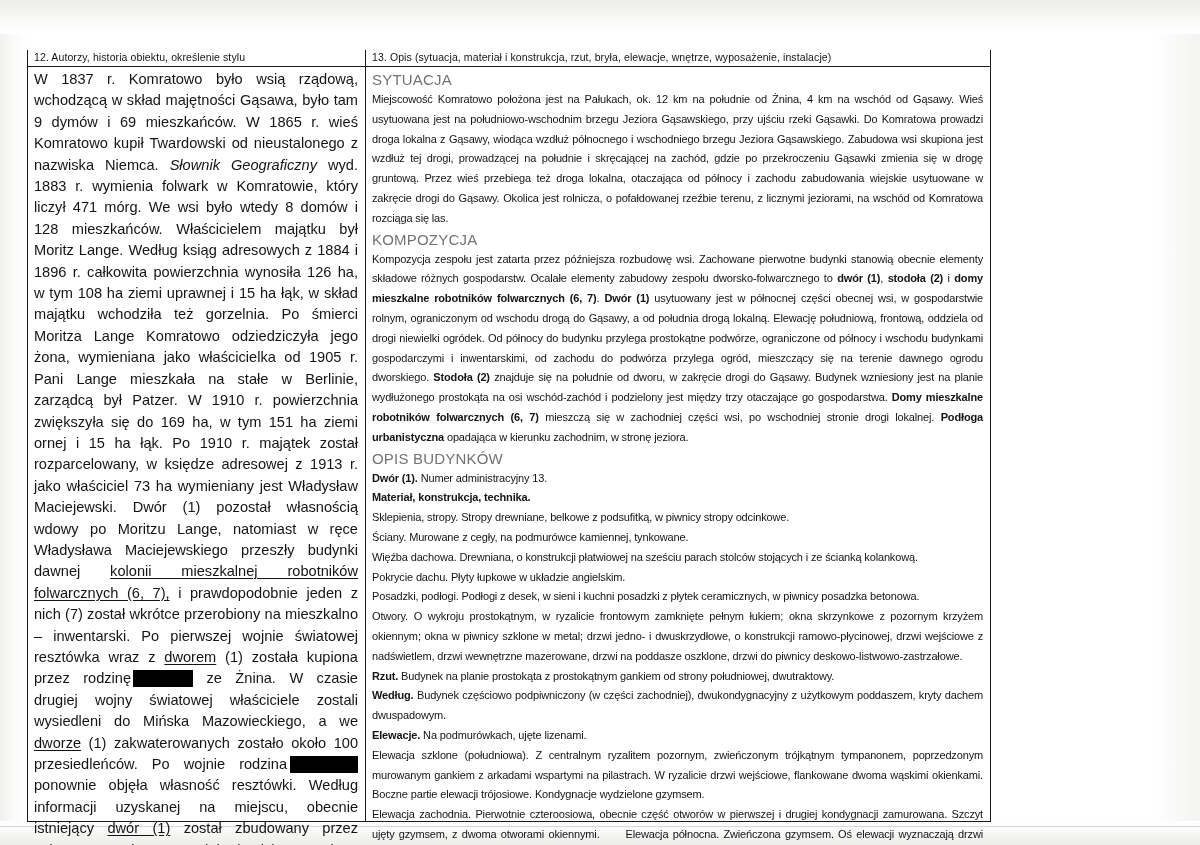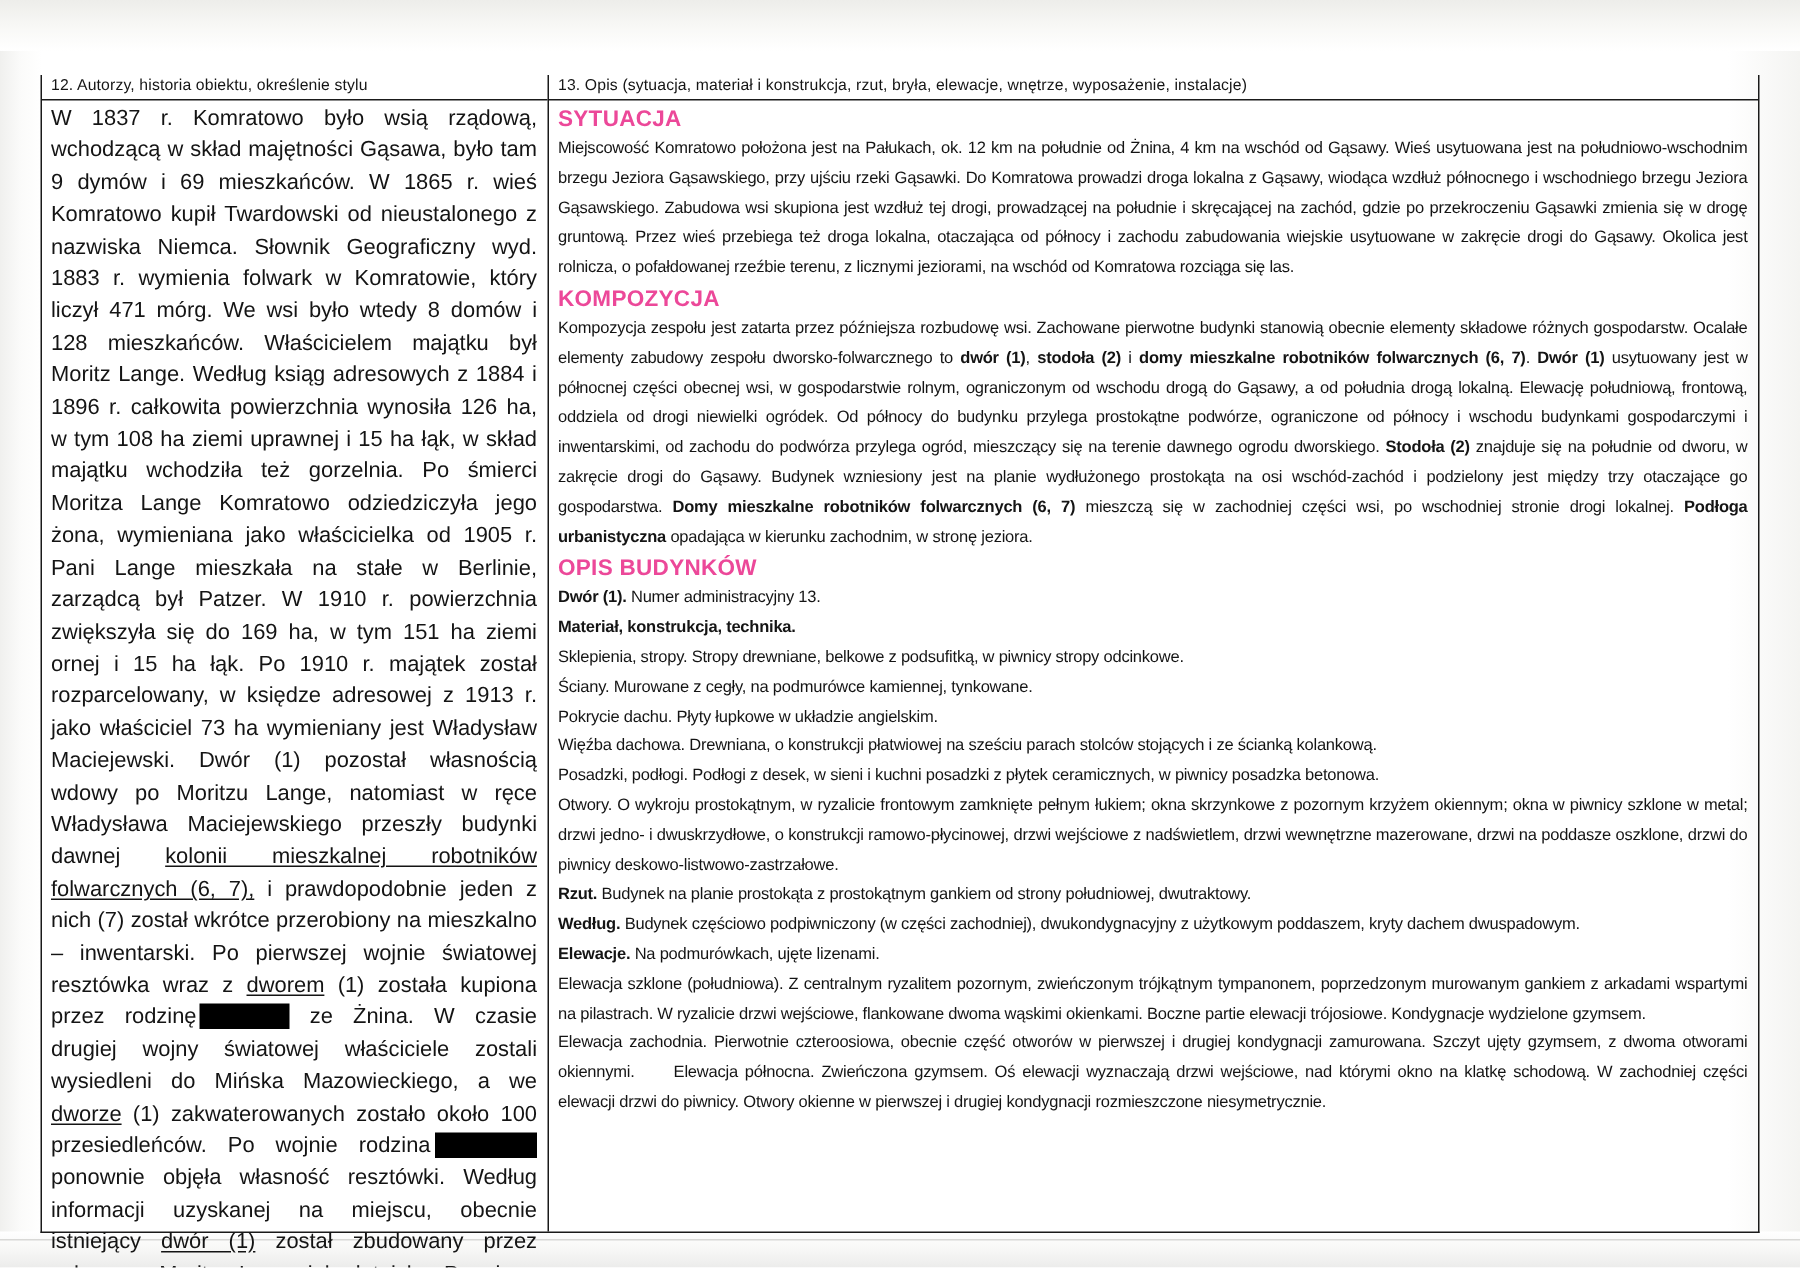--- a/index.html
+++ b/index.html
@@ -42,21 +42,21 @@
     top: 826px;
     height: 1px;
     background: #d8d8d6;
   }
 
   
   .form-table {
     position: absolute;
     left: 27px;
     top: 50px;
-    width: 1146px;
+    width: 964px;
     height: 772px;
     border-left: 1.5px solid #1a1a1a;
     border-right: 1.5px solid #1a1a1a;
     border-bottom: 1.5px solid #1a1a1a;
     box-sizing: border-box;
     display: flex;
   }
   .col {
     box-sizing: border-box;
     position: relative;
@@ -87,42 +87,42 @@
   
   .left-text {
     font-size: 14.6px;
     line-height: 21.4px;
     text-align: justify;
     text-justify: inter-word;
     color: #141414;
     margin: 0;
     hyphens: none;
   }
-  .left-text .it { }
+  .left-text .it { font-style: italic; }
   .left-text .u  { text-decoration: underline; text-underline-offset: 2px; }
 
   
   .right-text {
     font-size: 11px;
     line-height: 19.8px;
     text-align: justify;
     text-justify: inter-word;
     color: #141414;
     margin: 0;
     letter-spacing: -0.15px;
   }
   .right-text .b  { font-weight: bold; }
   .right-text .u  { text-underline-offset: 1.5px; }
 
   .section-head {
     font-size: 15px;
-    font-weight: bold;
+    font-weight: normal;
     line-height: 21px;
     letter-spacing: 0.2px;
-    color: #ec4899;
+    color: #737373;
     margin: 0;
   }
   .para { margin: 0; }
 
   
   .redaction {
     display: inline-block;
     background: #000000;
     vertical-align: middle;
     height: 17px;
@@ -162,23 +162,23 @@
       <div class="section-head">OPIS BUDYNKÓW</div>
 
       <p class="right-text para"><span class="u b">Dwór (1).</span> <span>Numer administracyjny 13.</span></p>
 
       <p class="right-text para"><span class="b">Materiał, konstrukcja, technika.</span></p>
 
       <p class="right-text para"><span class="u">Sklepienia, stropy.</span> <span>Stropy drewniane, belkowe z podsufitką, w piwnicy stropy odcinkowe.</span></p>
 
       <p class="right-text para"><span class="u">Ściany.</span> <span>Murowane z cegły, na podmurówce kamiennej, tynkowane.</span></p>
 
+      <p class="right-text para"><span class="u">Więźba dachowa.</span> <span>Drewniana, o konstrukcji płatwiowej na sześciu parach stolców stojących i ze ścianką kolankową.</span></p>
+
       <p class="right-text para"><span class="u">Pokrycie dachu.</span> <span>Płyty łupkowe w układzie angielskim.</span></p>
-
-      <p class="right-text para"><span class="u">Więźba dachowa.</span> <span>Drewniana, o konstrukcji płatwiowej na sześciu parach stolców stojących i ze ścianką kolankową.</span></p>
 
       <p class="right-text para"><span class="u">Posadzki, podłogi.</span> <span>Podłogi z desek, w sieni i kuchni posadzki z płytek ceramicznych, w piwnicy posadzka betonowa.</span></p>
 
 
       <p class="right-text para"><span class="u">Otwory.</span> <span>O wykroju prostokątnym, w ryzalicie frontowym zamknięte pełnym łukiem; okna skrzynkowe z pozornym krzyżem okiennym; okna w piwnicy szklone w metal; drzwi jedno- i dwuskrzydłowe, o konstrukcji ramowo-płycinowej, drzwi wejściowe z nadświetlem, drzwi wewnętrzne mazerowane, drzwi na poddasze oszklone, drzwi do piwnicy deskowo-listwowo-zastrzałowe.</span></p>
 
       <p class="right-text para"><span class="b">Rzut.</span> <span>Budynek na planie prostokąta z prostokątnym gankiem od strony południowej, dwutraktowy.</span></p>
 
       <p class="right-text para"><span class="b">Według.</span> <span>Budynek częściowo podpiwniczony (w części zachodniej), dwukondygnacyjny z użytkowym poddaszem, kryty dachem dwuspadowym.</span></p>
 

